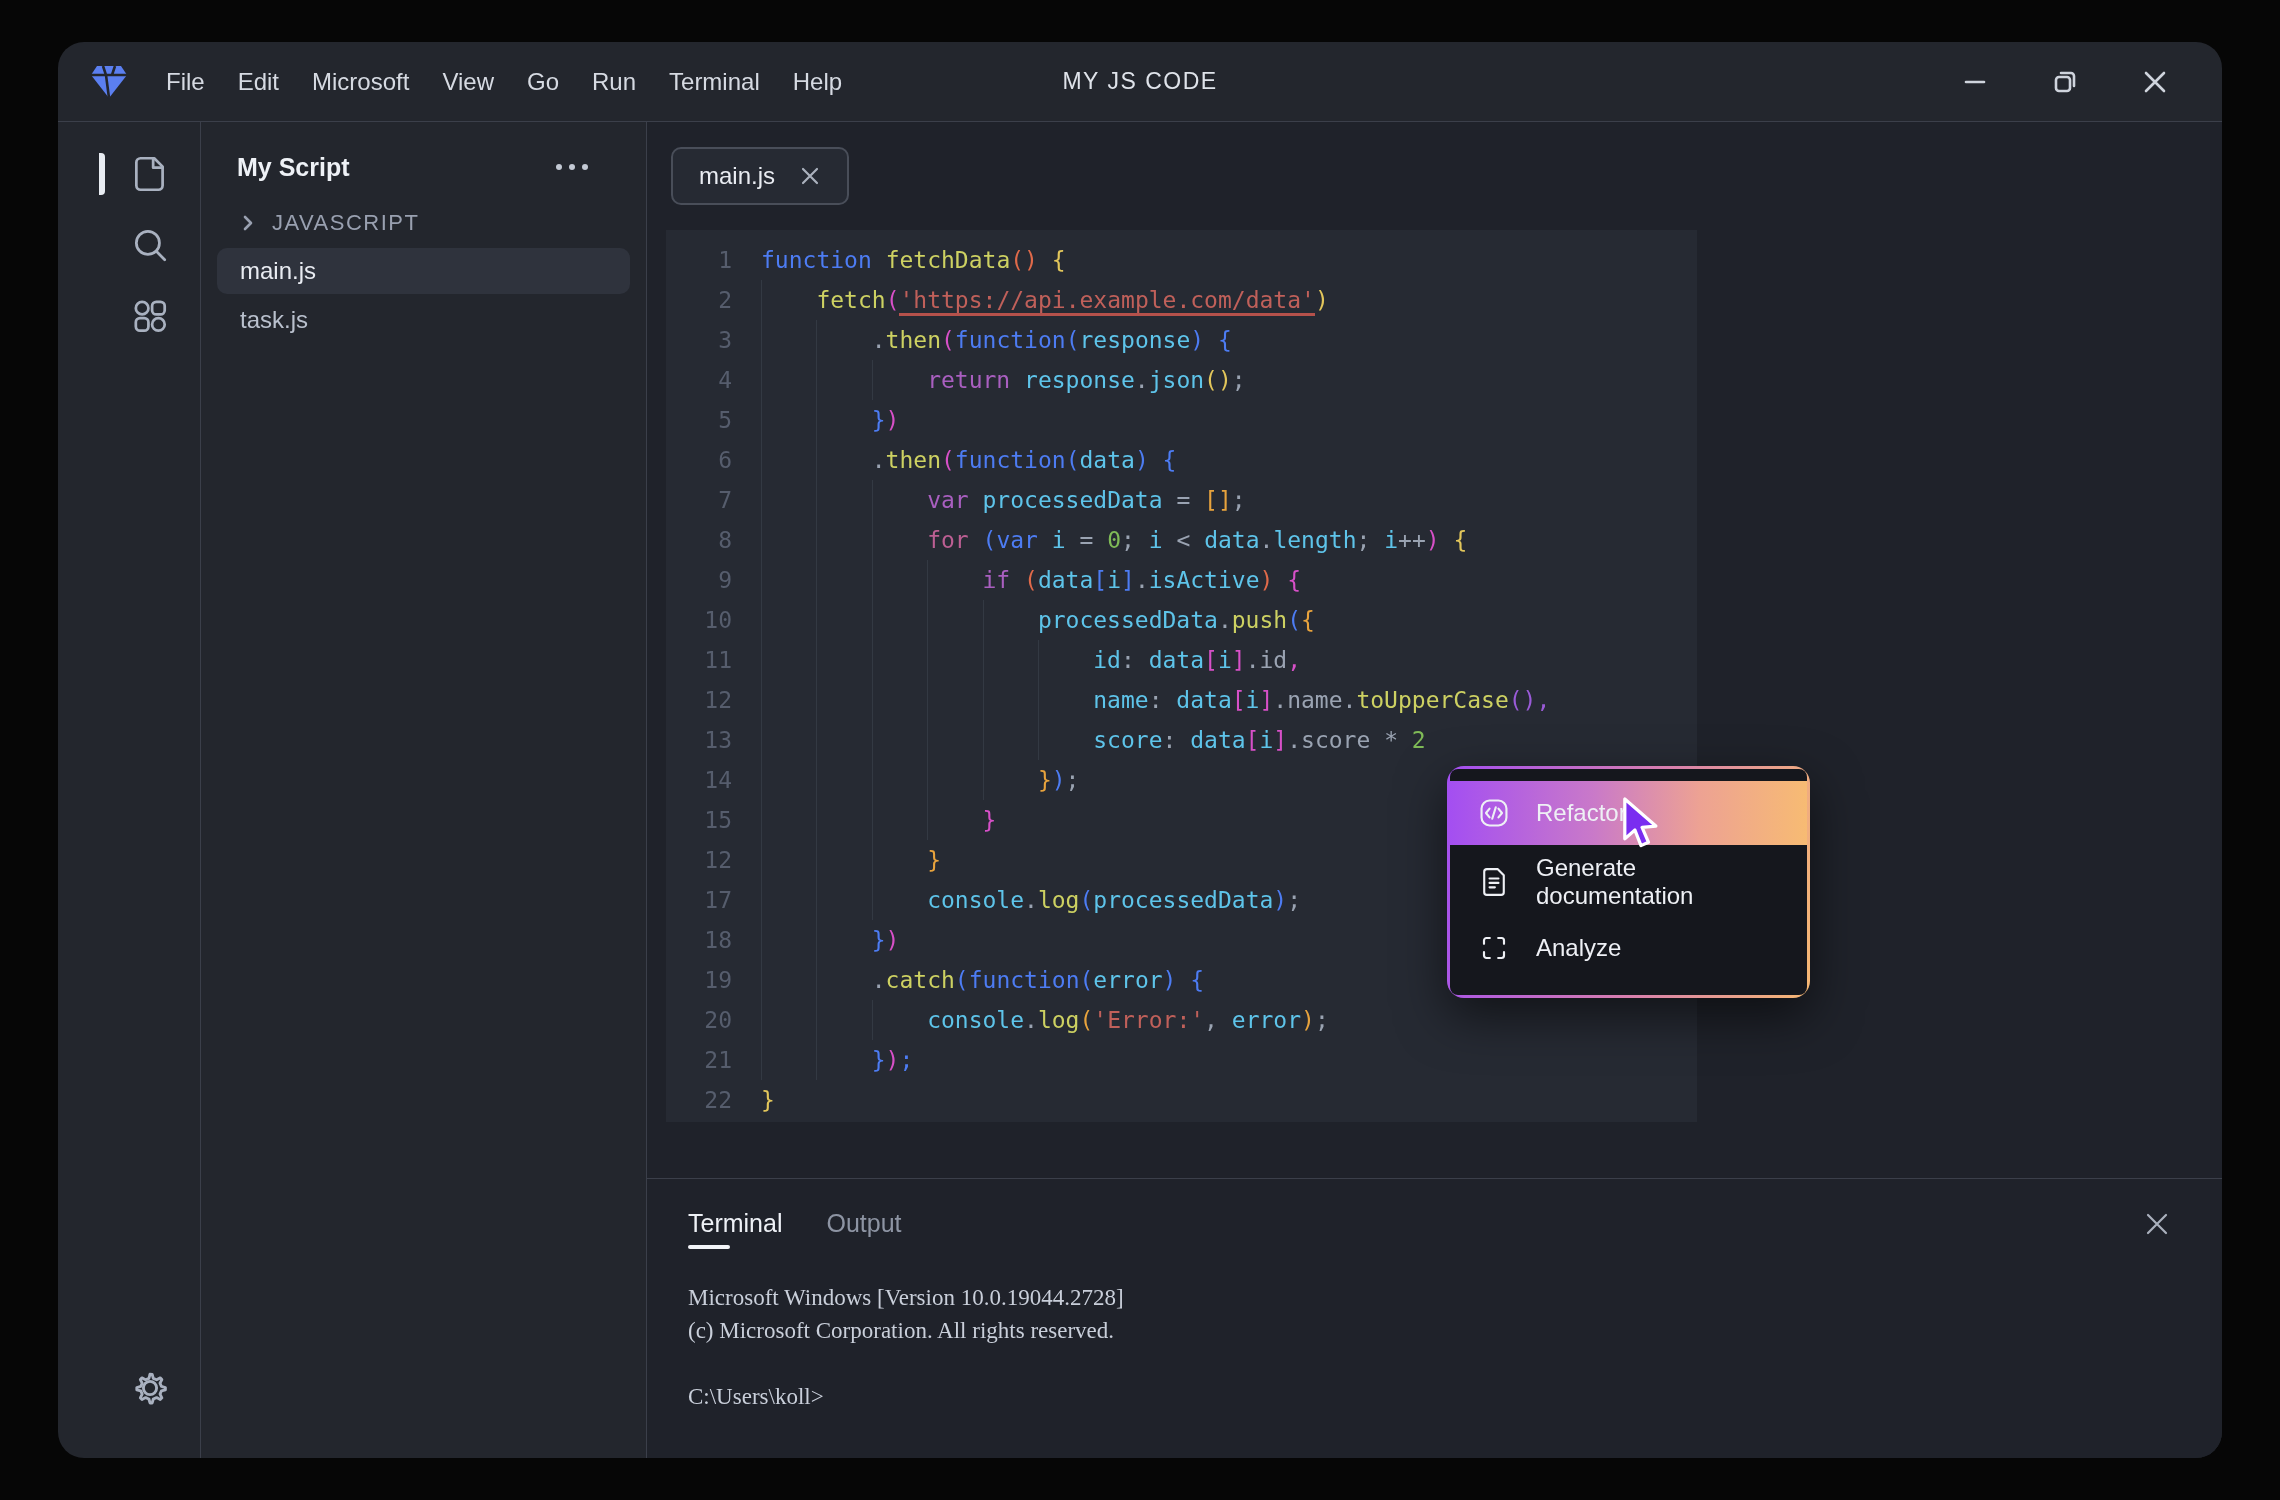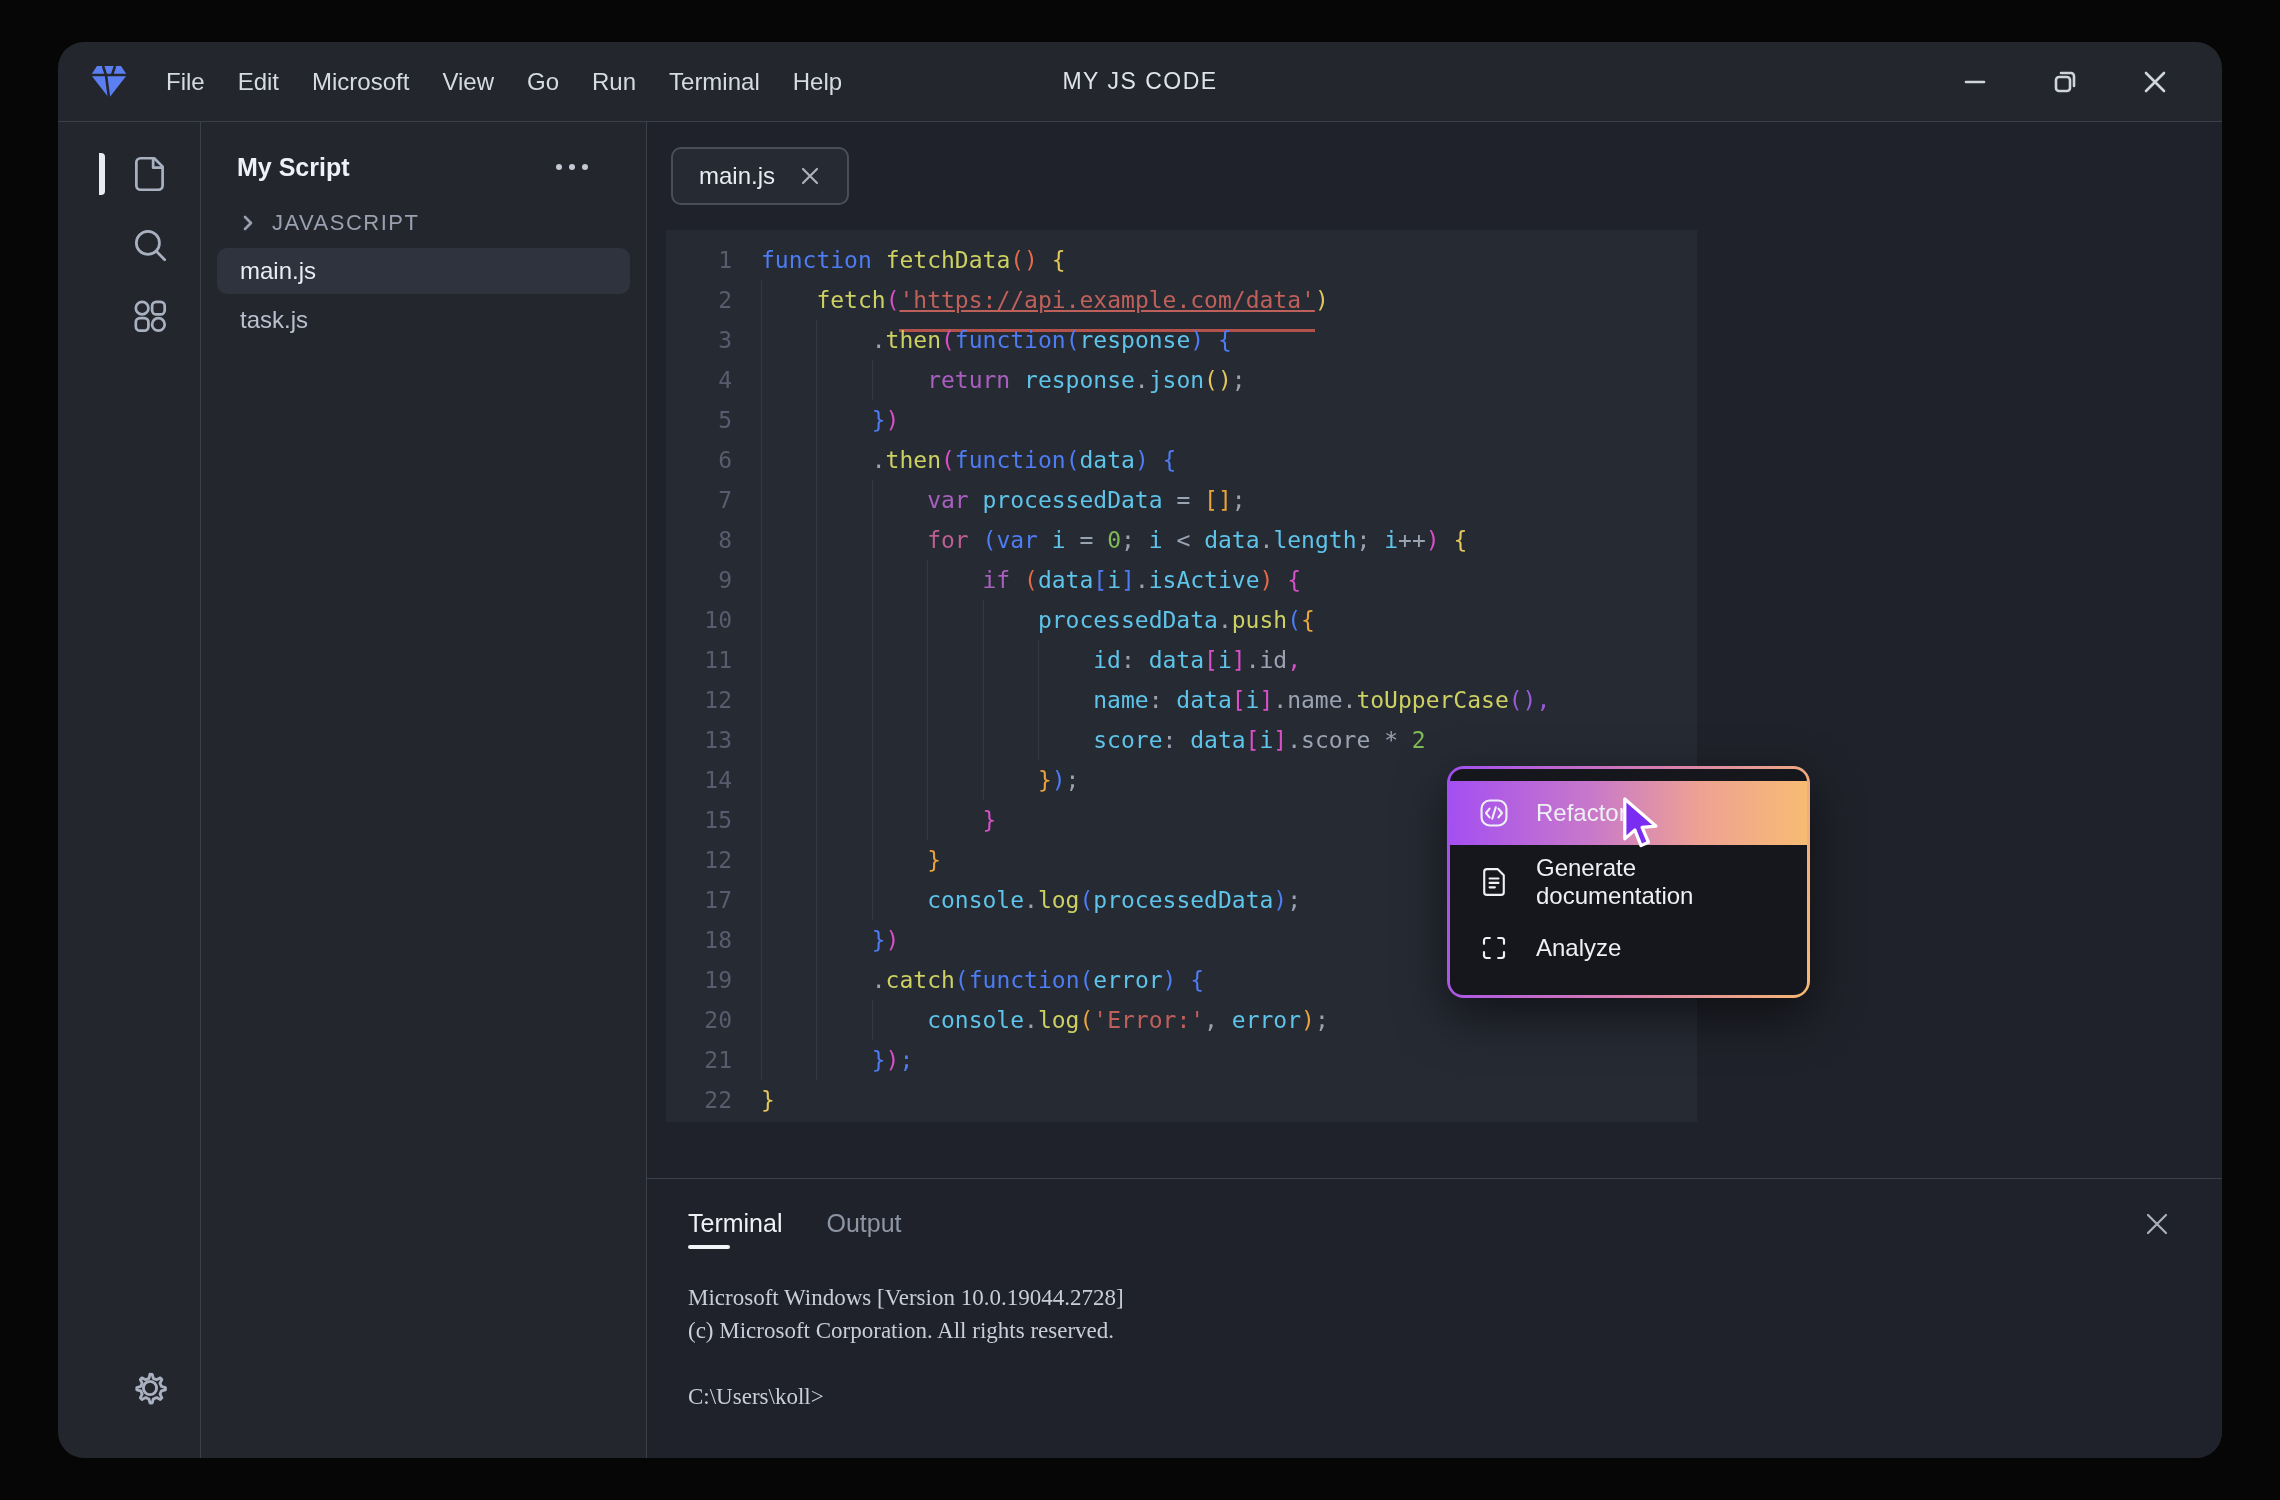--- a/index.html
+++ b/index.html
@@ -48,40 +48,40 @@
   .tab-close, .term-close { color:#aab1bd; display:flex; align-items:center; }
 
   .code-area { flex:1; position:relative; }
   .code-block { position:absolute; left:19px; top:0; width:1031px; height:892px;
     background:#262a33; padding-top:10px; font-family:"DejaVu Sans Mono",monospace; font-size:23px; }
   .code-line { height:40px; line-height:40px; display:flex; white-space:pre; }
   .line-num { width:66px; text-align:right; color:#565d6d; flex:none; }
   .line-body { margin-left:29px; white-space:pre; }
   .iu { display:inline-block; width:4ch; height:40px; vertical-align:top;
     box-shadow:inset 1px 0 0 rgba(125,135,155,.16); }
-  .tok-u { border-bottom:3px solid #b5514b; padding-bottom:16px;text-decoration:underline; }
+  .tok-u { border-bottom:3px solid #b5514b; padding-bottom:0; }
 
   
   .terminal { height:280px; min-height:280px; border-top:1px solid #3b3f4a; position:relative;
     padding:30px 0 0 41px; }
   .term-tabs { display:flex; gap:44px; align-items:flex-start; }
   .term-tab { font-size:25px; color:#8d94a3; }
   .term-tab.active { color:#eef1f6; }
   .term-tab.active::after { content:''; display:block; width:42px; height:4px; background:#f2f4f8;
     border-radius:2px; margin-top:7px; }
   .term-close { position:absolute; top:32px; right:52px; }
   .term-output { margin-top:32px; font-family:Liberation Serif, serif; font-size:23px;
     color:#c9cfda; line-height:33px; }
   .term-line { min-height:33px; white-space:pre; }
 
   
   .context-menu { position:absolute; left:1447px; top:766px; width:363px; padding:3px;
     border-radius:17px; background:linear-gradient(100deg,#a24ef2,#d87fae 55%,#f6b873);
     box-shadow:0 18px 50px rgba(0,0,0,.55); z-index:10; }
-  .menu-inner { background:#15171d; border-radius:13px; overflow:hidden; padding:12px 0 14px; }
+  .menu-inner { background:#15171d; border-radius:8px; overflow:hidden; padding:12px 0 14px; }
   .cm-item { height:66px; display:flex; align-items:center; gap:26px; padding:0 28px;
     color:#eef0f5; font-size:24px; }
   .cm-item.active { background:linear-gradient(90deg,#a44ff1 0%,#c979c9 40%,#eda293 70%,#f7bb73 100%);
     height:64px; margin-bottom:4px; }
   .cm-icon { width:32px; height:32px; flex:none; display:flex; align-items:center; justify-content:center; }
 
   .cursor { position:absolute; left:1620px; top:797px; z-index:20; pointer-events:none; }
 
   svg.stroke { fill:none; stroke:currentColor; stroke-width:2.6; stroke-linecap:round; stroke-linejoin:round; }
 </style>

